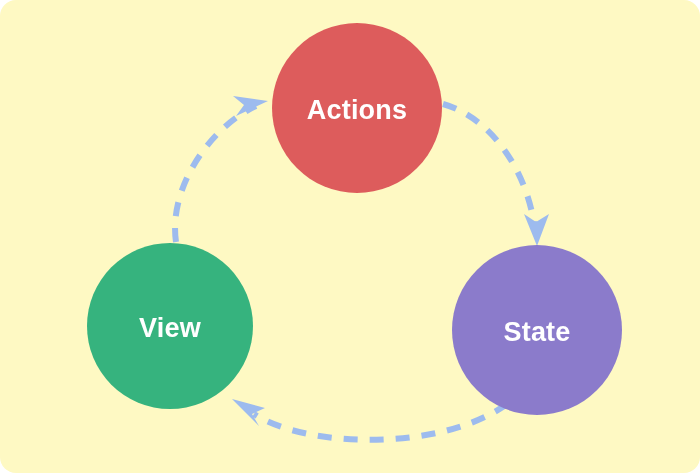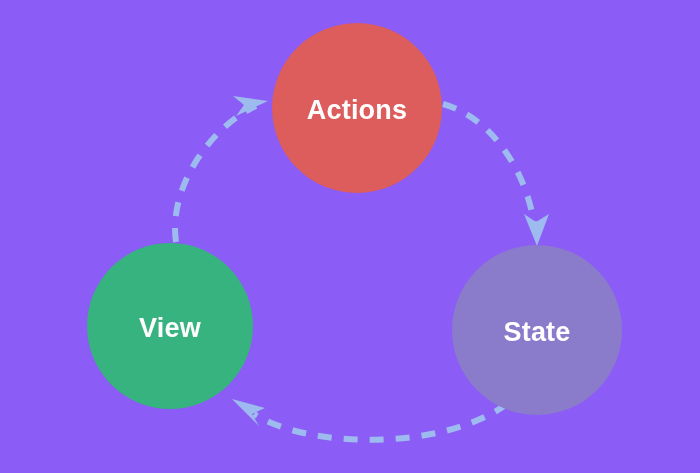--- a/index.html
+++ b/index.html
@@ -37,21 +37,21 @@
     fill: none;
     stroke-linecap: butt;
   }
   .arrow-head {
     stroke: none;
   }
 </style>
 </head>
 <body>
 
-<div id="diagram-canvas" style="background: #8b5cf6;">
+<div id="diagram-canvas" style="background: #fef9c3; border-radius: 16px;">
   <svg id="flow-svg" viewBox="0 0 700 473">
 
     <g>
       <path class="edge-path" stroke="#9DBBEE" stroke-width="6" stroke-dasharray="14 12" d="M 176 242 C 168 186 212 126 256 106"></path>
       <polygon class="arrow-head" fill="#9DBBEE" points="268 101 236 116 244 105 233 96"></polygon>
     </g>
 
     <g>
       <path class="edge-path" stroke="#9DBBEE" stroke-width="6" stroke-dasharray="14 12" d="M 443 104 C 492 118 528 172 535 230"></path>
       <polygon class="arrow-head" fill="#9DBBEE" points="537 246 524 214 536 222 549 214"></polygon>

